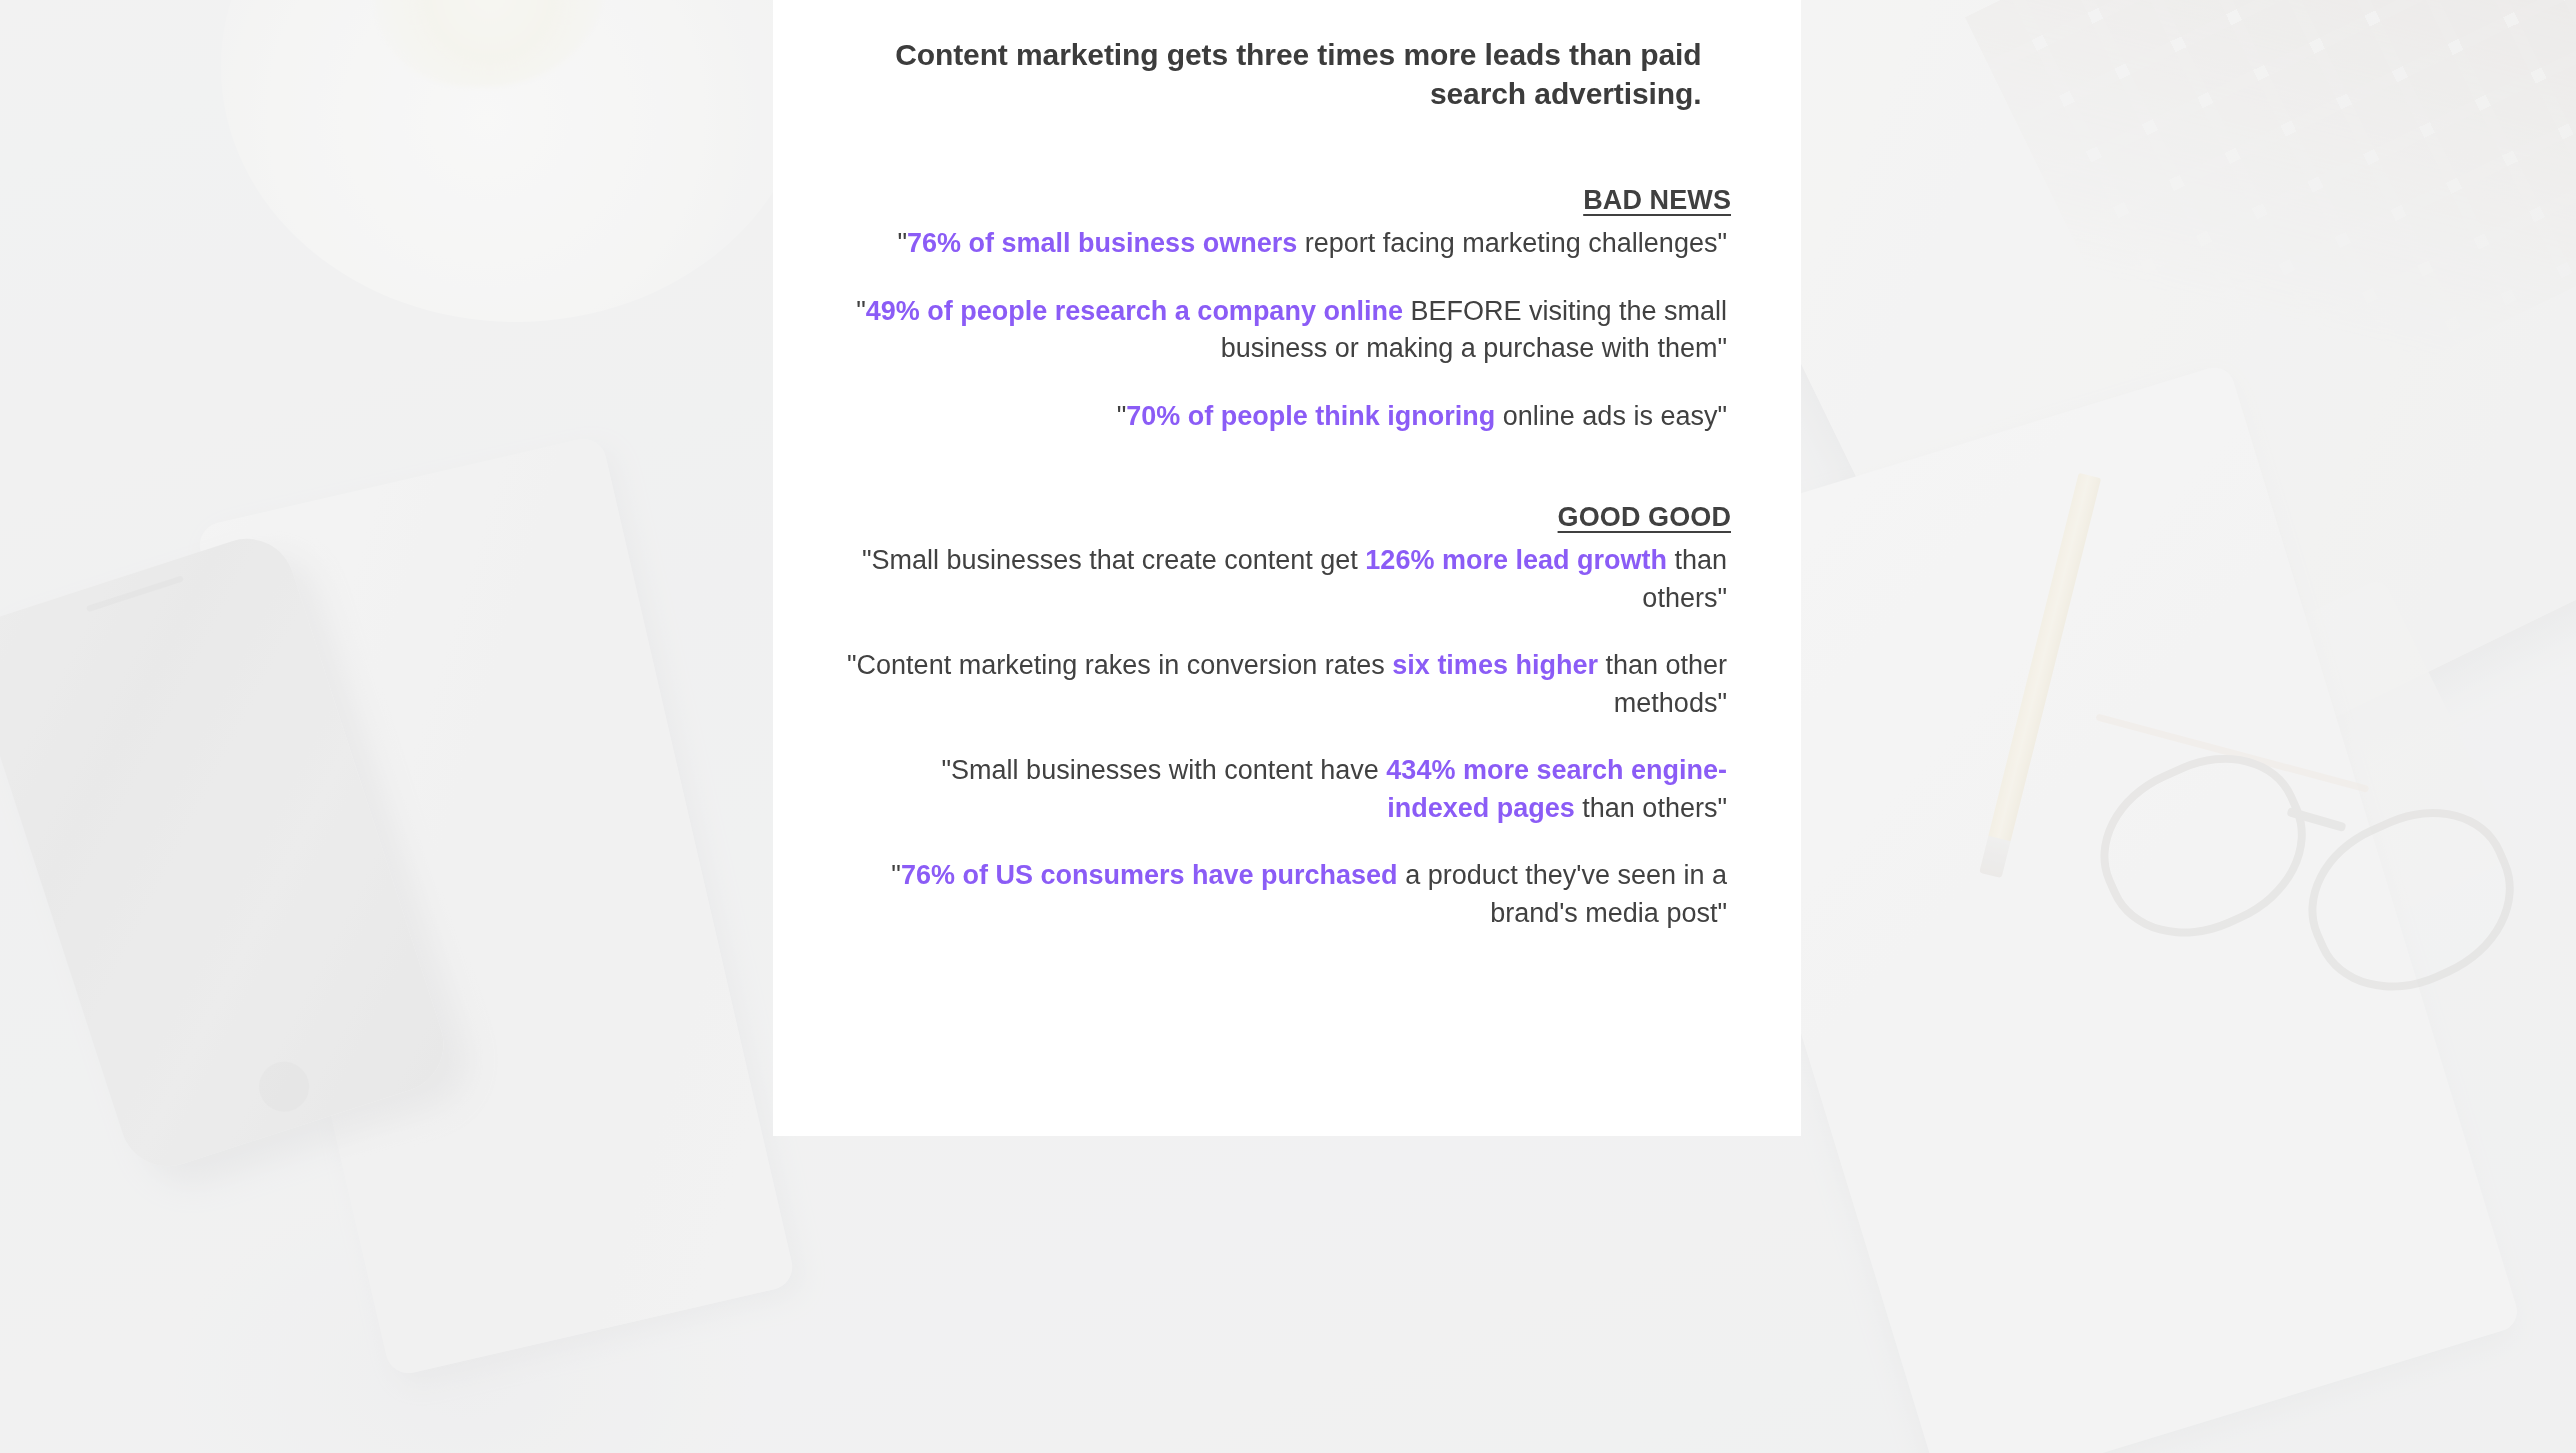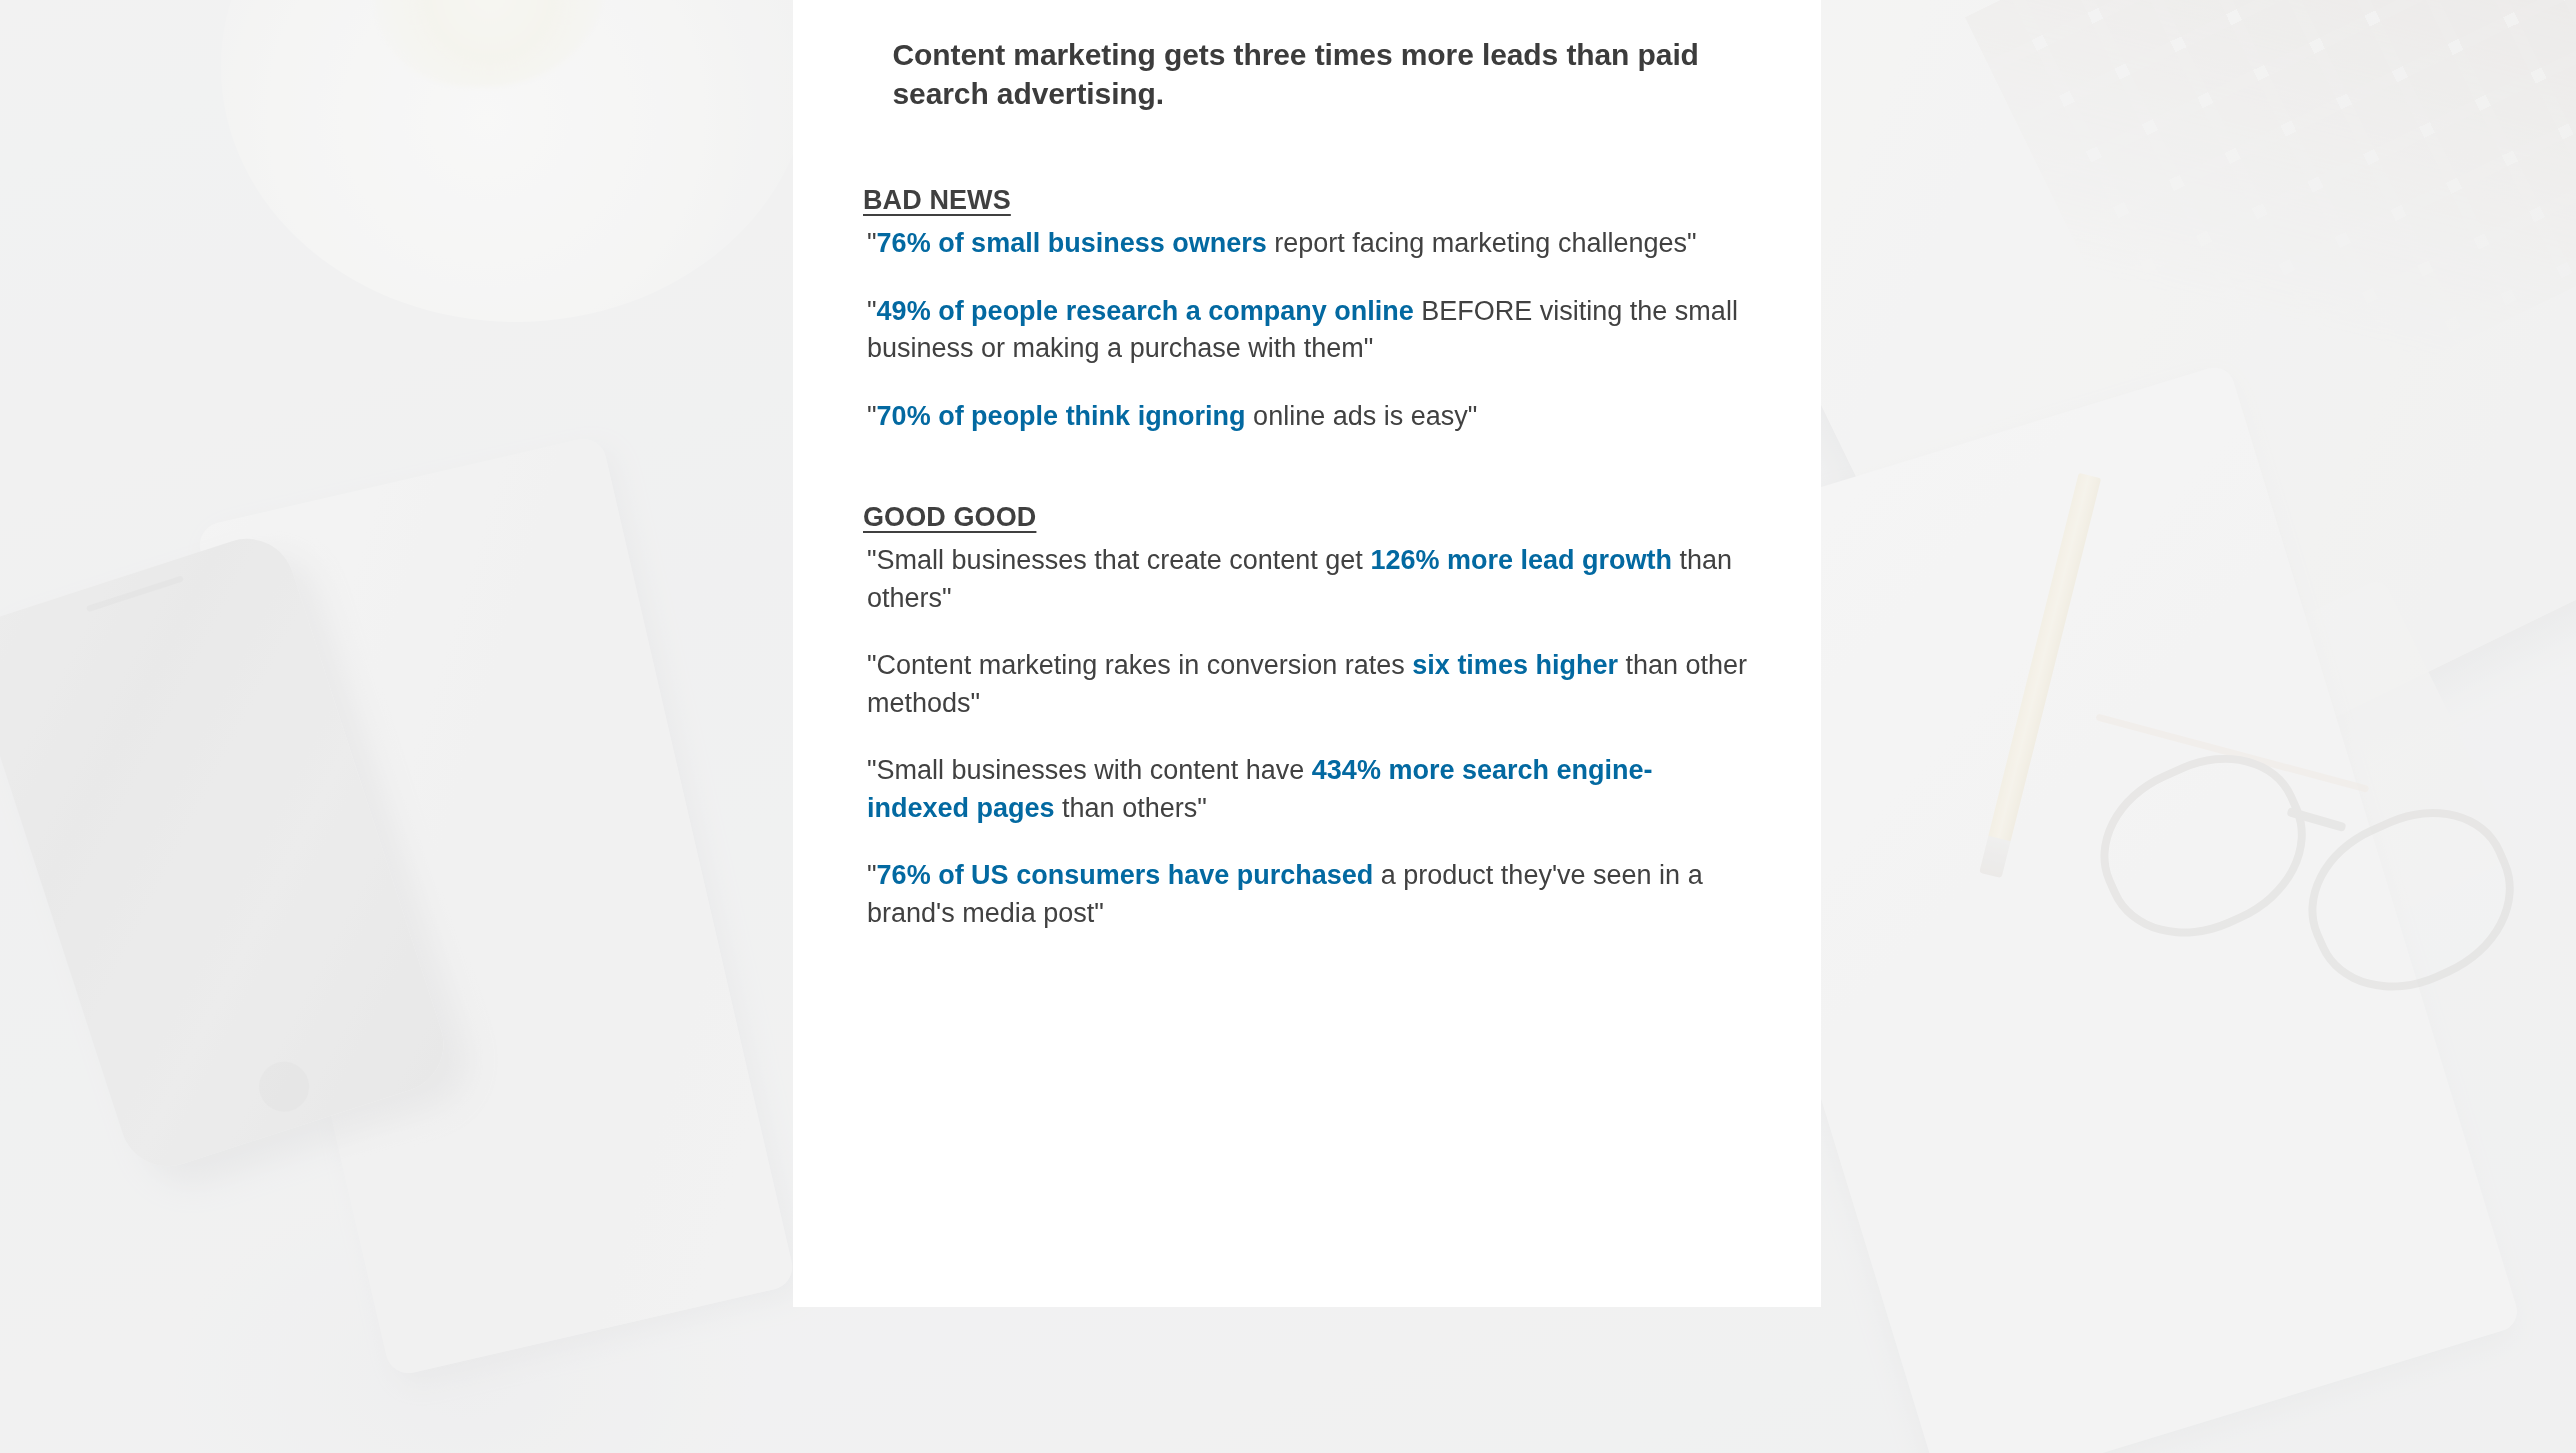--- a/index.html
+++ b/index.html
@@ -186,25 +186,24 @@
     background: rgba(245,246,246,0.62);
     pointer-events: none;
   }
 
   
   .content-panel {
     position: absolute;
     left: 773px;
     top: 0;
     width: 1028px;
-    height: 1307px;
+    height: 1136px;
     background: #ffffff;
     padding: 29.5px 70px 40px 70px;
-    text-align: left;
-    margin-left: 20px;
+    text-align: right;
   }
 
   .headline {
     font-size: 30px;
     font-weight: bold;
     line-height: 1.28;
     color: #3c3c3c;
     letter-spacing: -0.1px;
     padding: 0 29.5px;
     margin-top: 6.7px;
@@ -225,21 +224,21 @@
   }
 
   .stat {
     font-size: 27px;
     line-height: 1.40;
     color: #414141;
     margin: 0 0 29.5px 0;
     padding: 0 4px;
   }
   .stat:last-child { margin-bottom: 0; }
-  .stat b { font-weight: bold; color: #0369a1; }
+  .stat b { font-weight: bold; color: #8b5cf6; }
 </style>
 </head>
 <body>
 
 <div class="bg-photo">
   <div class="bg-vase"></div>
   <div class="bg-flower"></div>
   <div class="bg-laptop"></div>
   <div class="bg-keys"></div>
   <div class="bg-trackpad"></div>

